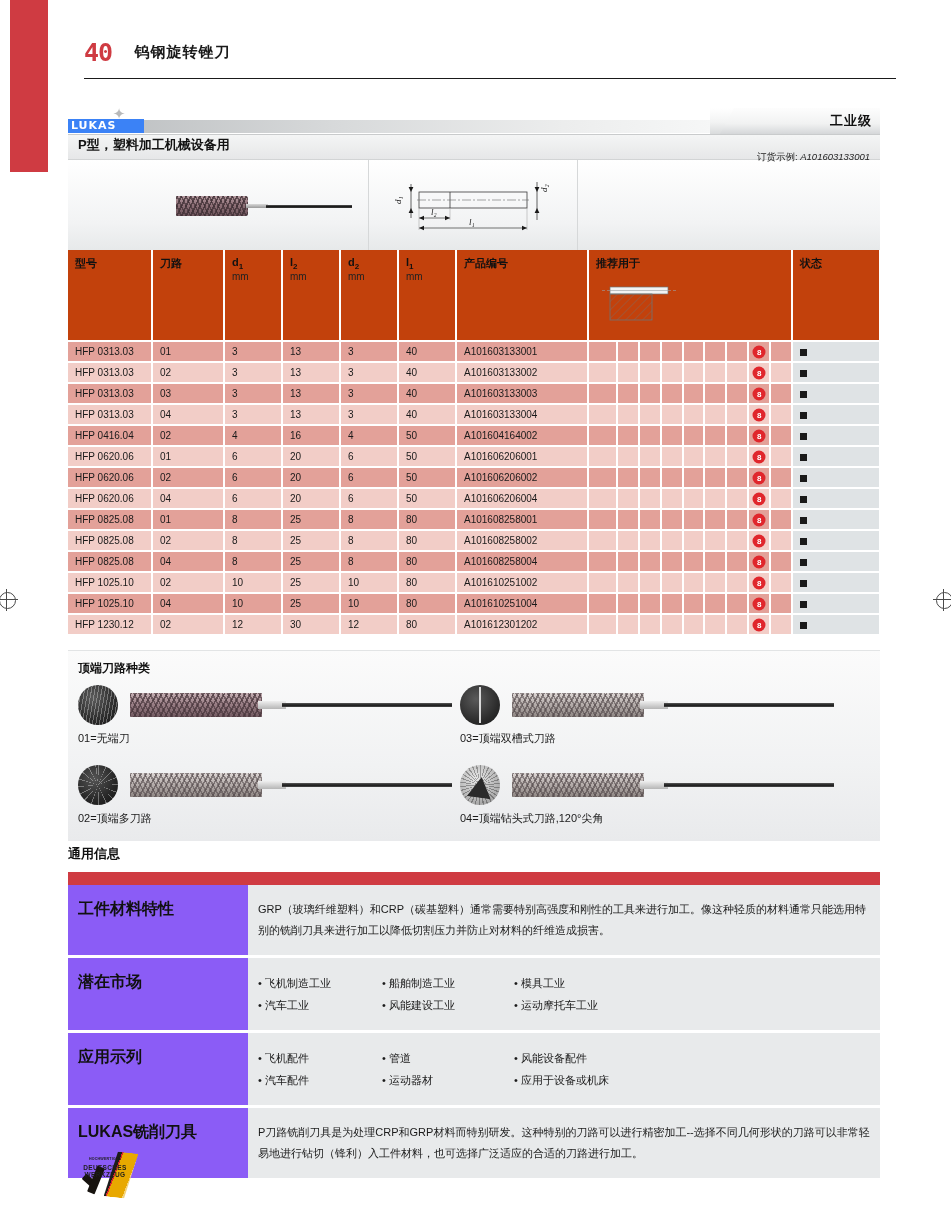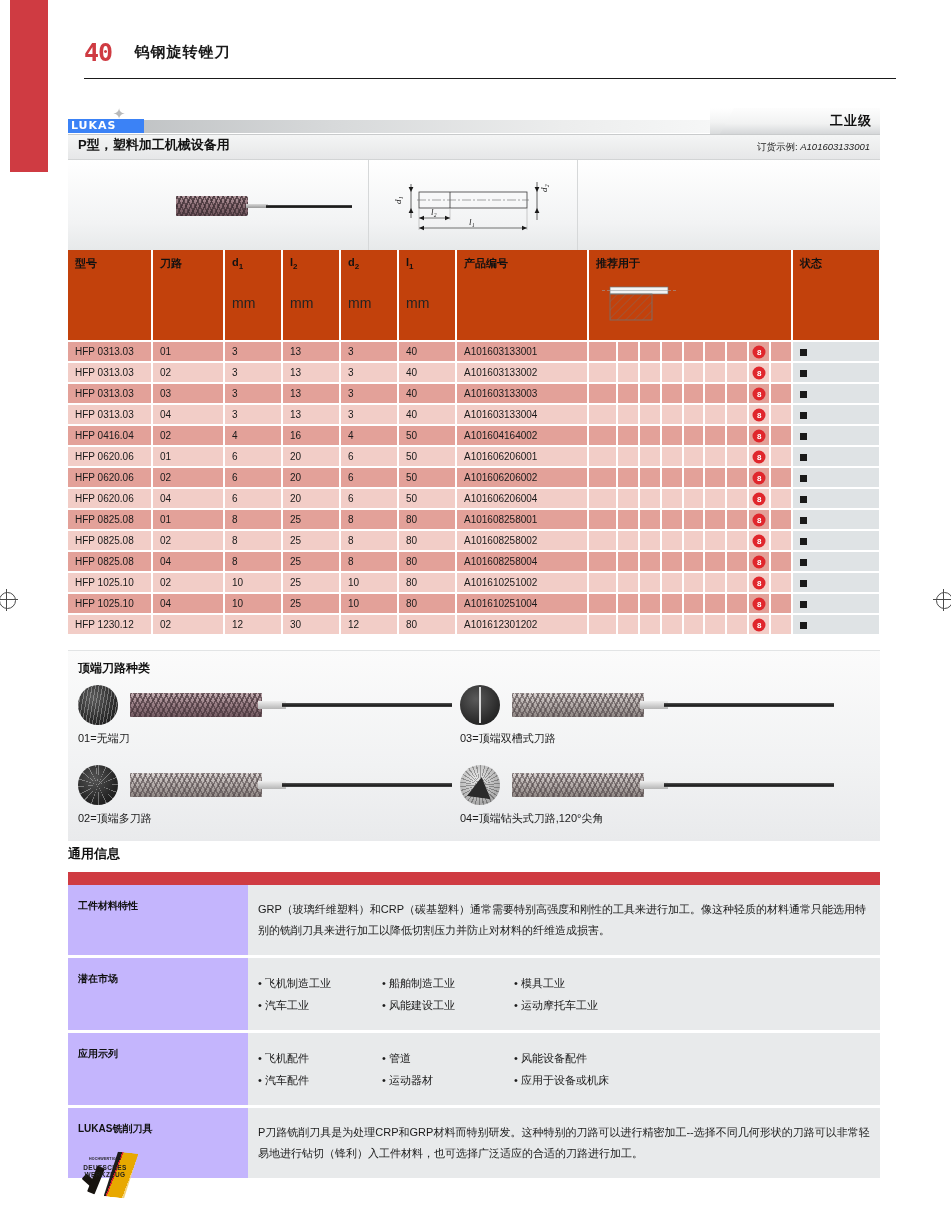--- a/index.html
+++ b/index.html
@@ -71,21 +71,21 @@
     position:absolute;left:40px;top:-2px;width:22px;height:16px;
     color:#b8b9ba;font-size:15px;line-height:16px;text-align:center;
   }
 
   .subbar{
     position:relative;height:24px;
     background:linear-gradient(to bottom,#f4f5f5 0%,#e6e7e8 100%);
     border-top:1px solid #c9cbcc;
   }
   .subbar .sb-title{position:absolute;left:10px;top:1px;font-size:13px;font-weight:bold;color:#111;}
-  .subbar .sb-order{position:absolute;right:10px;top:6px;font-size:9.5px;color:#222;}
+  .subbar .sb-order{position:absolute;right:10px;top:16px;font-size:9.5px;color:#222;}
   .subbar .sb-order i{font-style:italic;}
 
   
   .illu{
     display:flex;height:90px;
     background:linear-gradient(to bottom,#ffffff 0%,#f2f3f4 70%,#e7e9ea 100%);
     border-top:1px solid #d2d4d5;
   }
   .illu .cell{position:relative;}
   .illu .c1{width:300px;border-right:1px solid #d6d8d9;}
@@ -112,21 +112,21 @@
   .tech{position:absolute;left:18px;top:14px;width:172px;height:62px;}
   .tech svg{display:block;}
 
   
   table.spec{border-collapse:collapse;width:812px;table-layout:fixed;}
   table.spec th{
     background:#c2410c;border-right:2px solid #ffffff;border-bottom:2px solid #ffffff;
     vertical-align:top;text-align:left;padding:6px 9px 0 7px;
     font-size:11px;font-weight:bold;color:#111;height:84px;
   }
-  table.spec th .unit{display:block;font-size:14px;font-weight:normal;margin-top:24px;color:#222;}
+  table.spec th .unit{display:block;font-size:10px;font-weight:normal;margin-top:0;color:#222;}
   table.spec th sub{font-size:8px;}
   table.spec td{
     border-right:2px solid #ffffff;border-bottom:2px solid #ffffff;
     font-size:10px;color:#1a1a1a;padding:0 0 0 7px;height:19px;vertical-align:middle;
     white-space:nowrap;
   }
   tr.rA td{background:#e3a199;}
   tr.rB td{background:#f2cdc7;}
   td.rec{padding:0;}
   .recgrid{display:flex;height:19px;}
@@ -196,21 +196,21 @@
 
   
   .gi-title{position:absolute;left:68px;top:845px;font-size:13px;font-weight:bold;color:#111;}
   .gi{position:absolute;left:68px;top:872px;width:812px;}
   .gi-bar{height:13px;background:#cf3b42;}
   table.info{border-collapse:collapse;width:812px;table-layout:fixed;}
   table.info td{
     vertical-align:top;border-bottom:3px solid #ffffff;
     background:#e8eaeb;padding:14px 10px 14px 10px;
   }
-  table.info td.k{width:160px;background:#c4b5fd;font-size:10px;font-weight:bold;color:#111;}
+  table.info td.k{width:160px;background:#8b5cf6;font-size:16px;font-weight:bold;color:#111;}
   table.info td.v{font-size:11px;color:#1a1a1a;line-height:21px;}
   .cols{display:flex;gap:12px;}
   .cols .col{}
   .cols .col.c1{width:112px;}
   .cols .col.c2{width:120px;}
   .cols .col.c3{width:200px;}
   .bullet{font-size:11px;line-height:22px;color:#1a1a1a;white-space:nowrap;}
   .bullet:before{content:"• ";color:#1a1a1a;}
 
   

